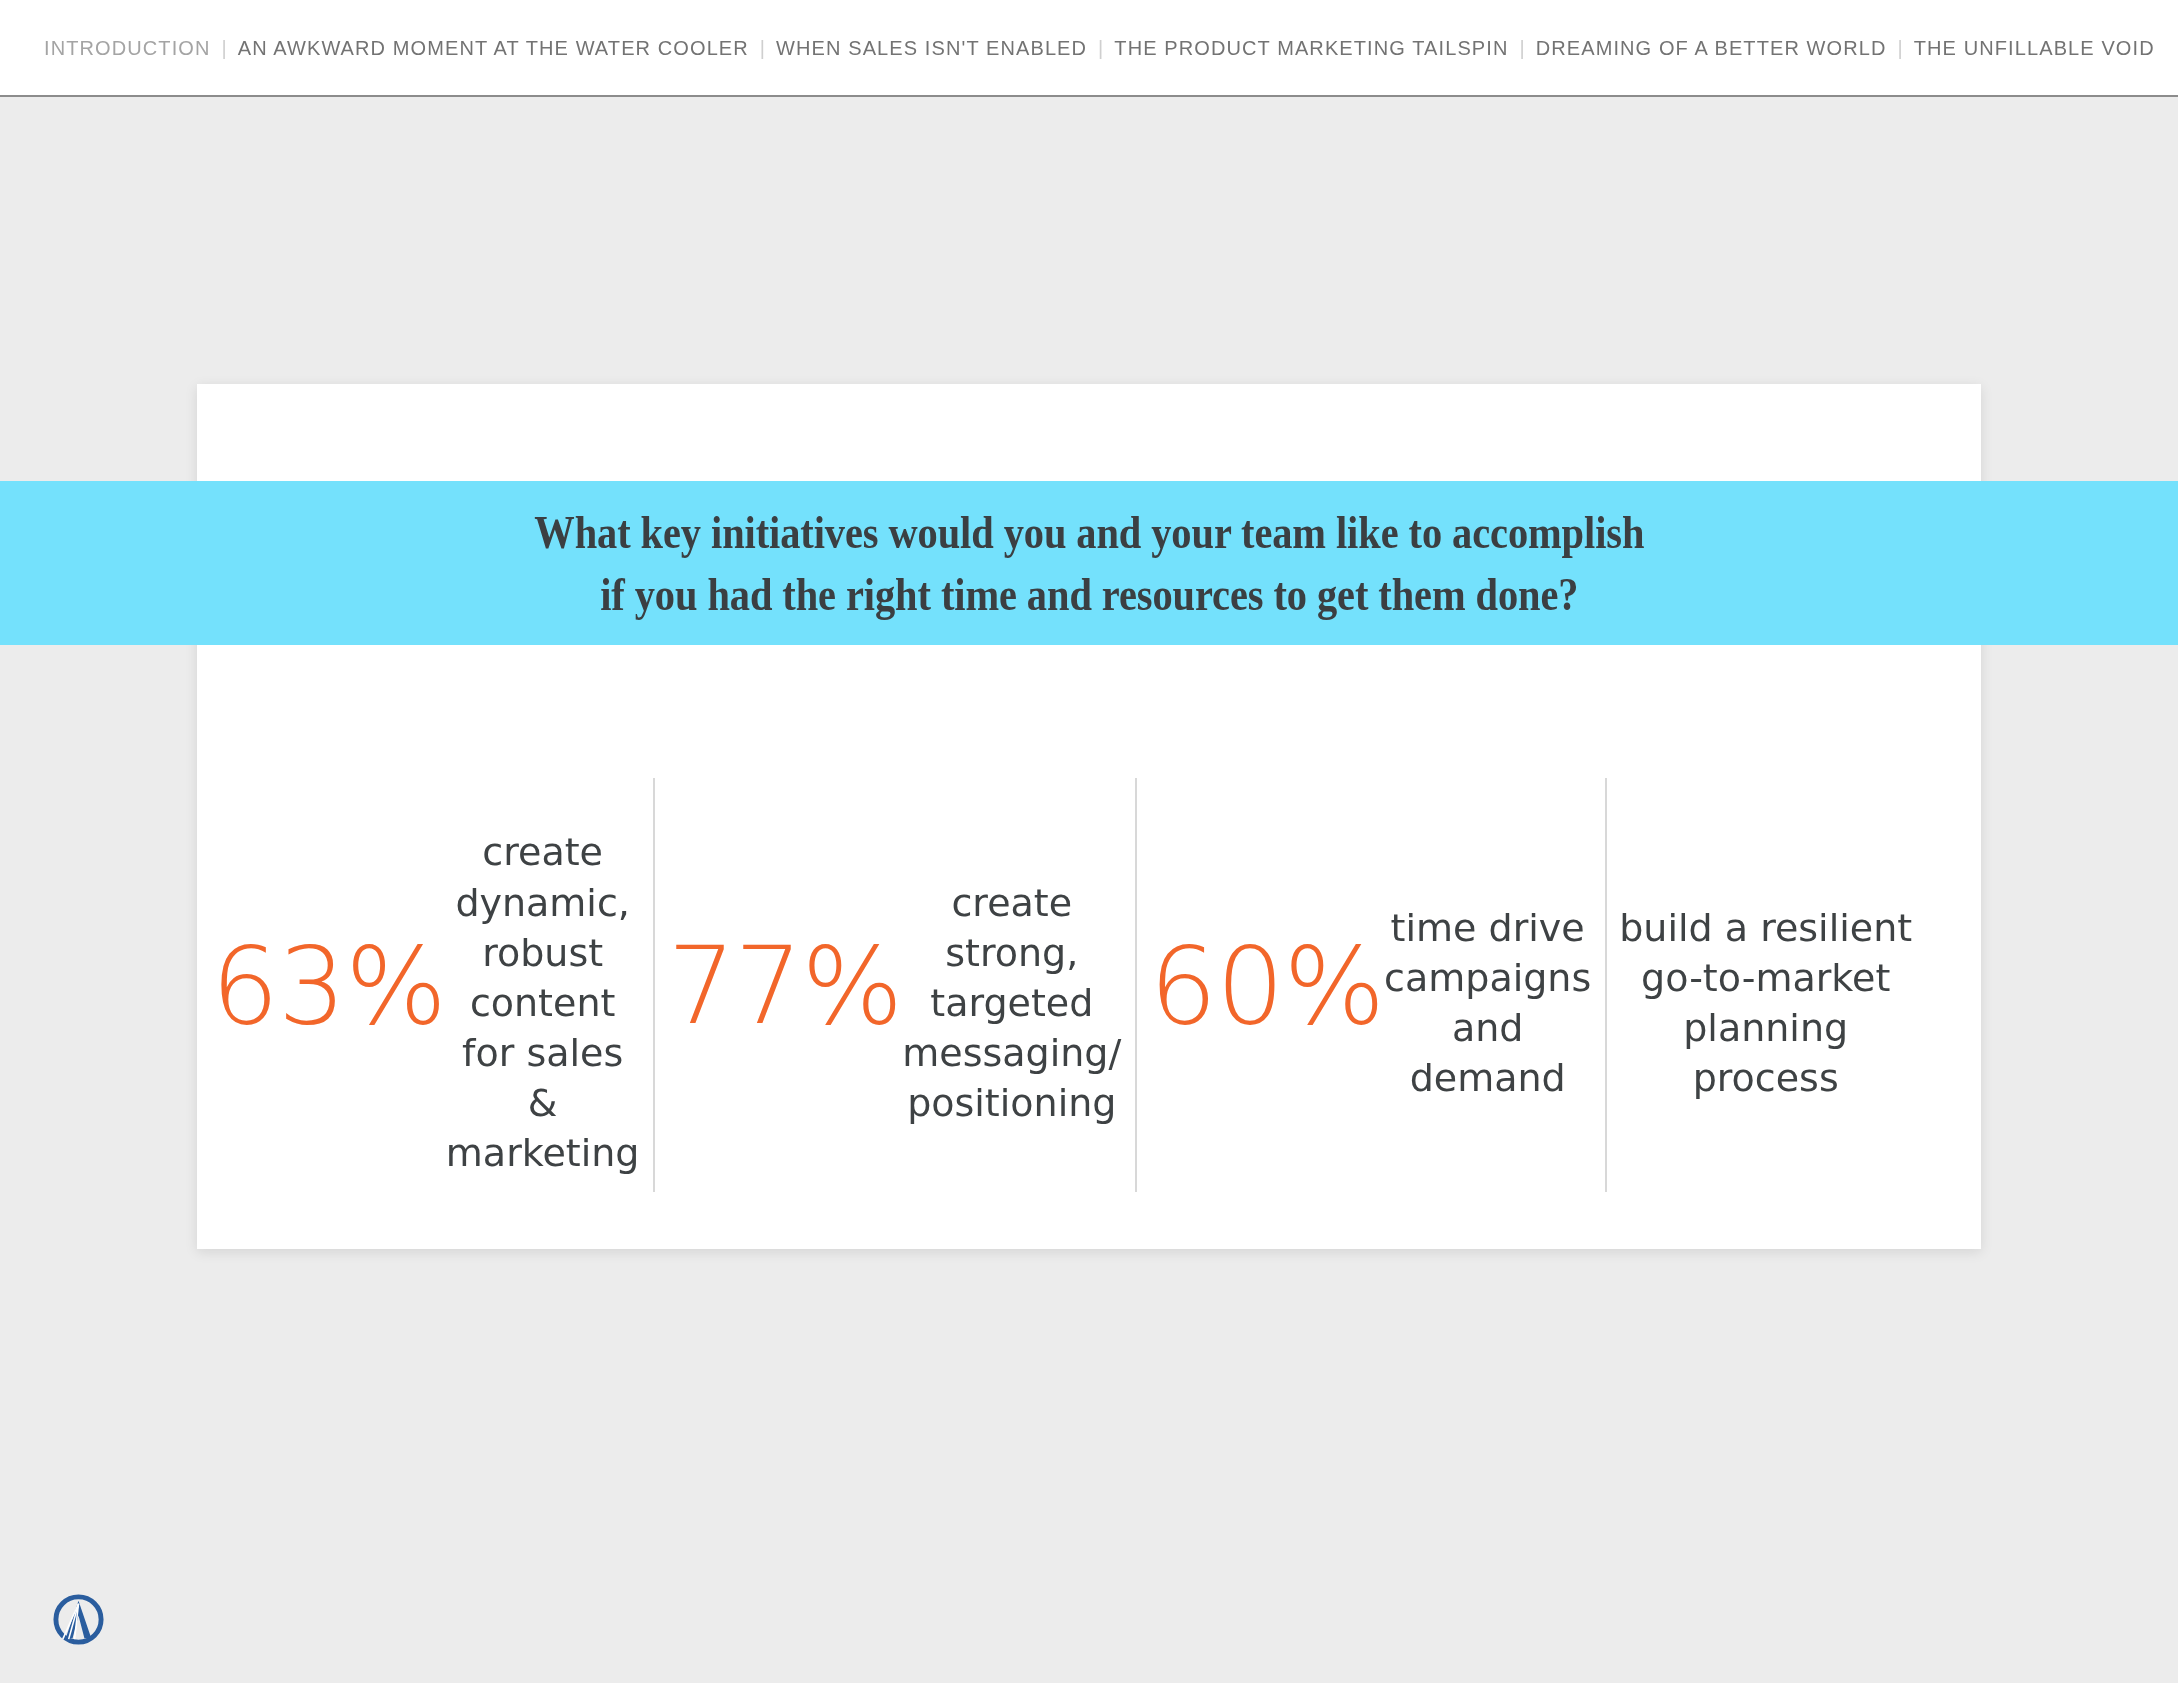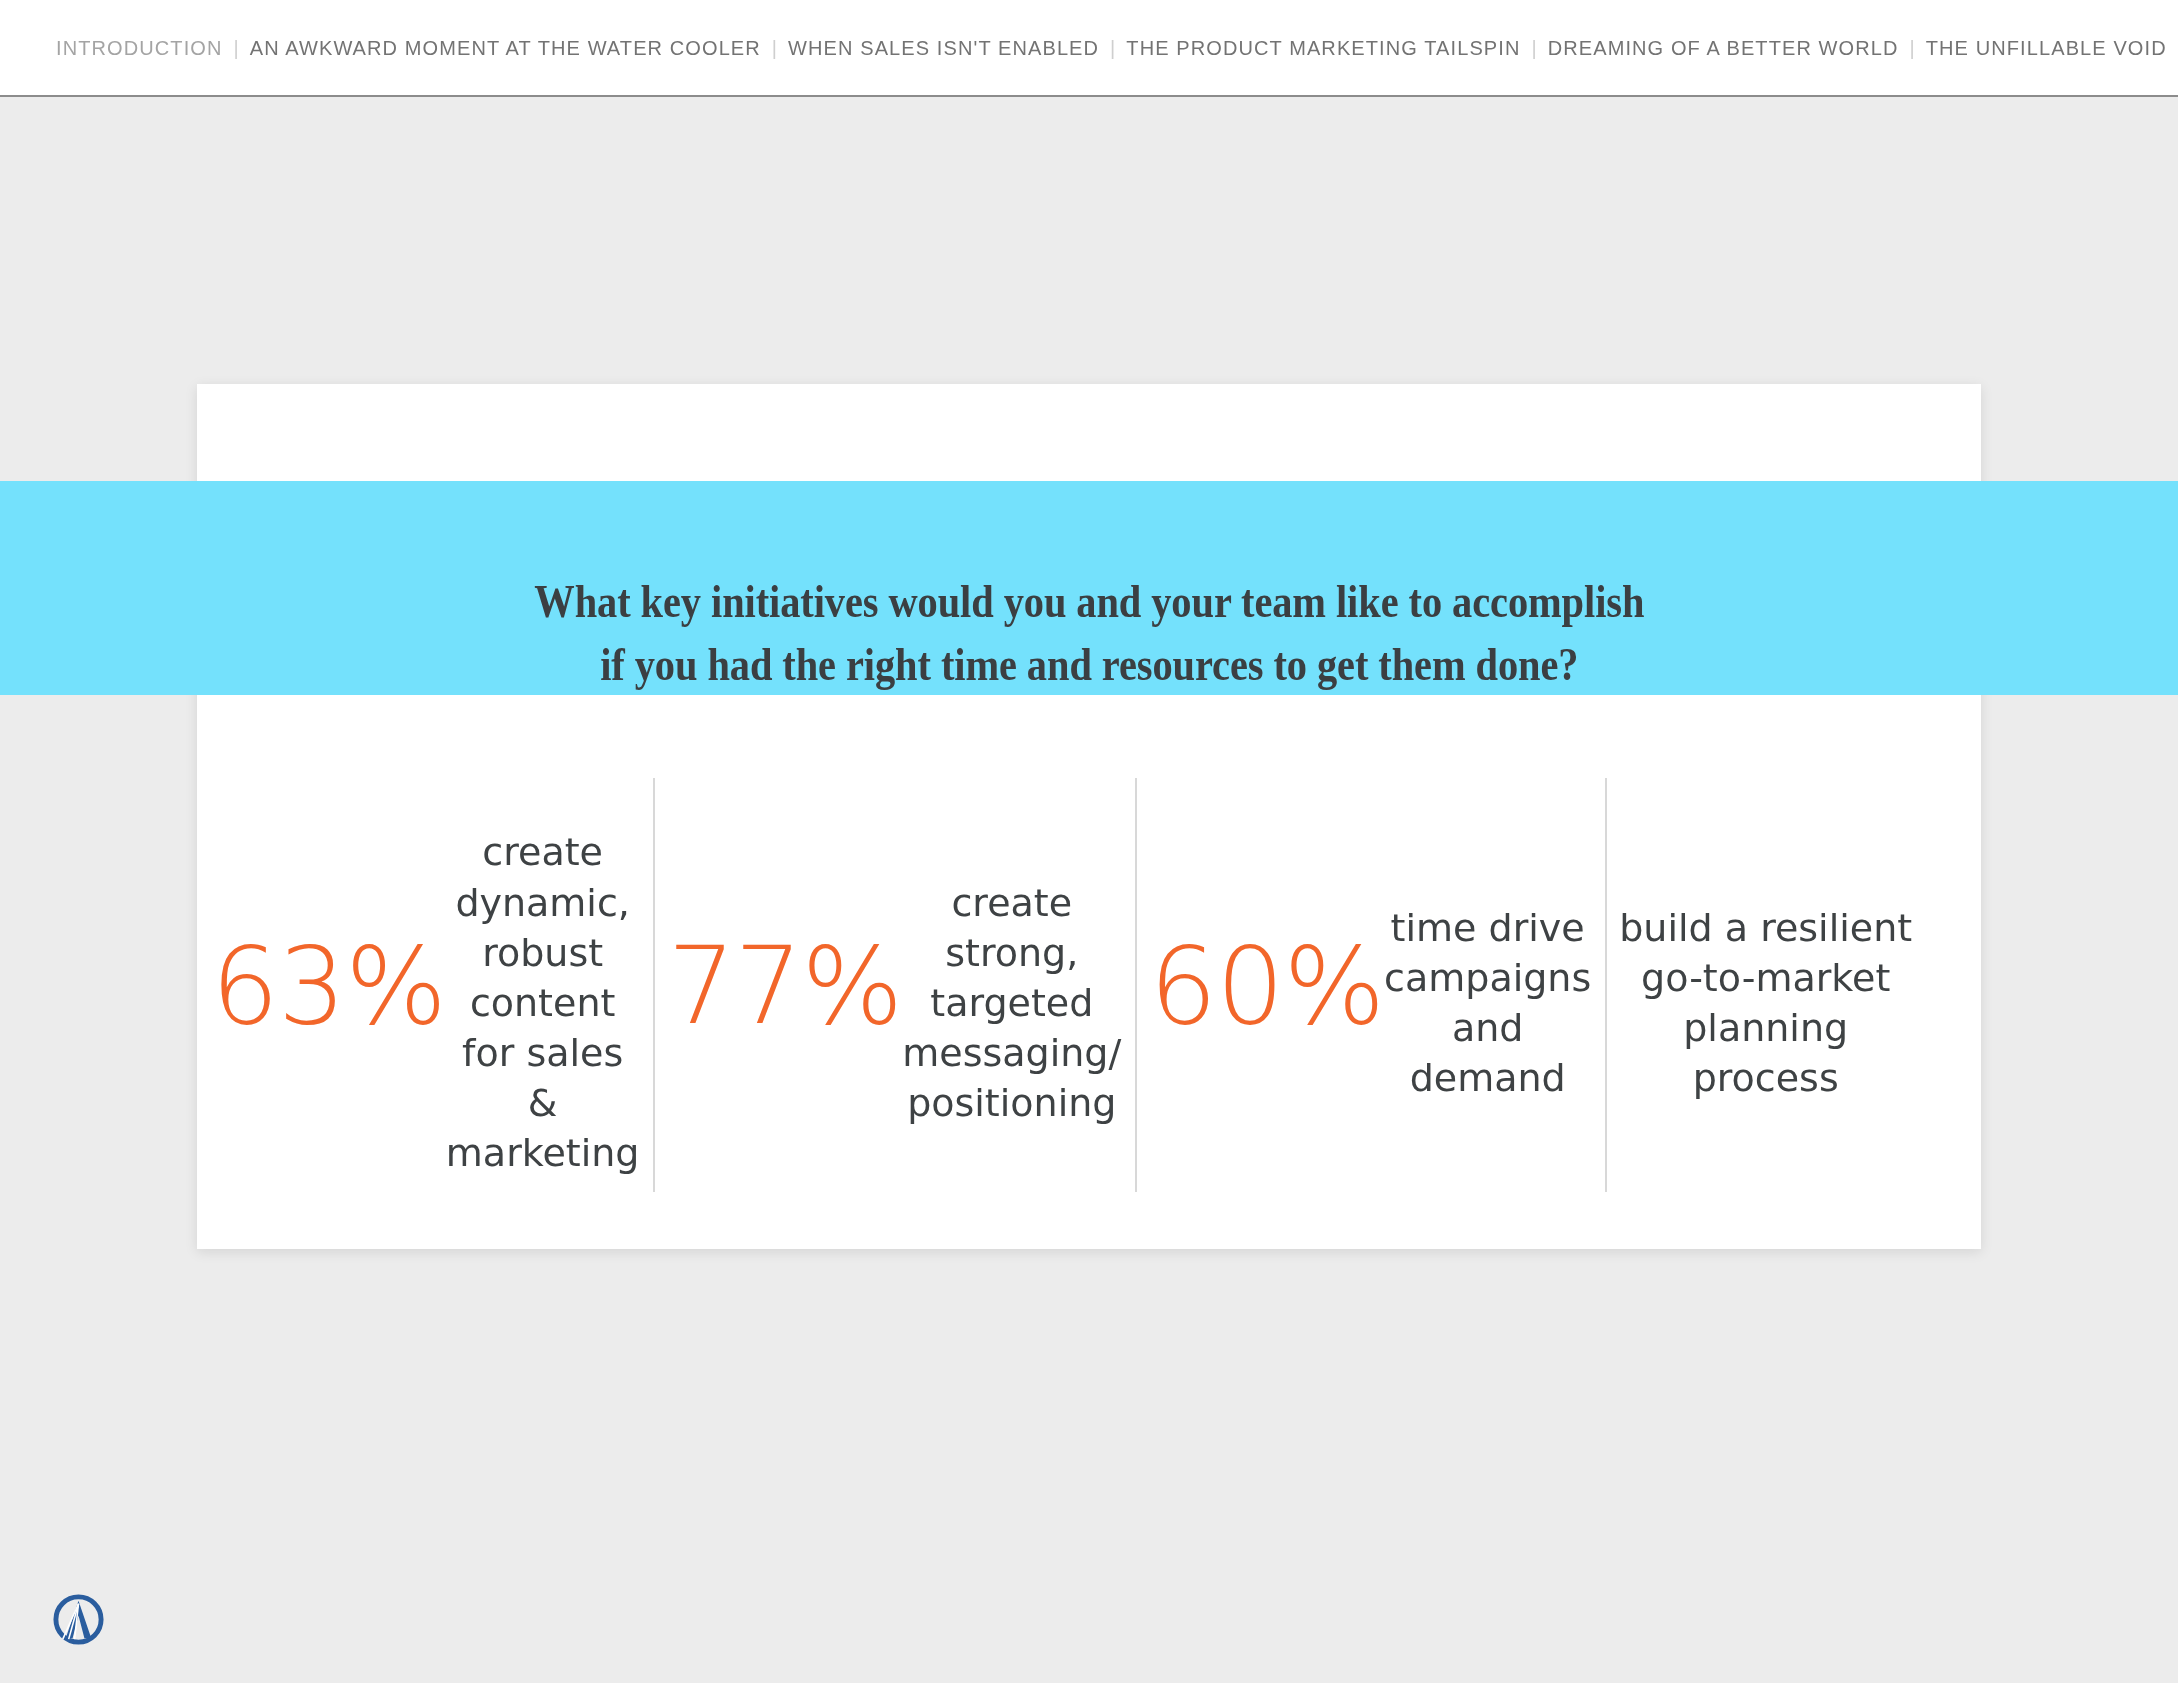--- a/index.html
+++ b/index.html
@@ -26,21 +26,20 @@
     box-sizing: border-box;
     display: flex;
     align-items: center;
     padding: 0 40px 0 44px;
   }
   #nav-chapters {
     display: flex;
     align-items: center;
     flex: 1 1 auto;
     white-space: nowrap;
-    margin-left: 12px;
   }
   .chapter-link {
     font-family: "Liberation Sans", sans-serif;
     font-size: 20px;
     letter-spacing: 1.1px;
     color: #737373;
     text-transform: uppercase;
     font-weight: 400;
     line-height: 1;
   }
@@ -64,24 +63,24 @@
     background: #ffffff;
     box-shadow: 0 3px 12px rgba(0,0,0,0.10);
   }
 
   
   #headline-band {
     position: absolute;
     left: 0;
     top: 481px;
     width: 2178px;
-    height: 214px;
+    height: 164px;
     background: #74e1fc;
     display: flex;
-    align-items: flex-end;
+    align-items: center;
     justify-content: center;
     z-index: 5;
   }
   #headline-text {
     font-family: "Liberation Serif", serif;
     font-weight: bold;
     font-size: 47px;
     line-height: 1.33;
     color: #3b3f42;
     text-align: center;

